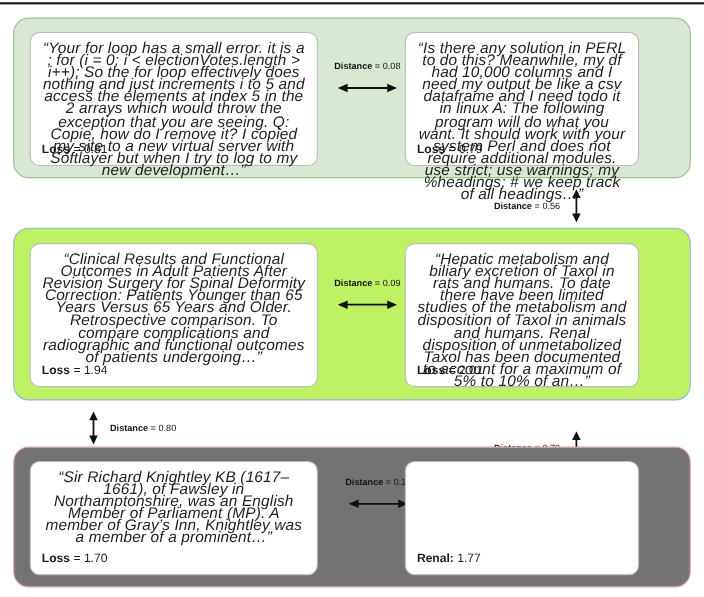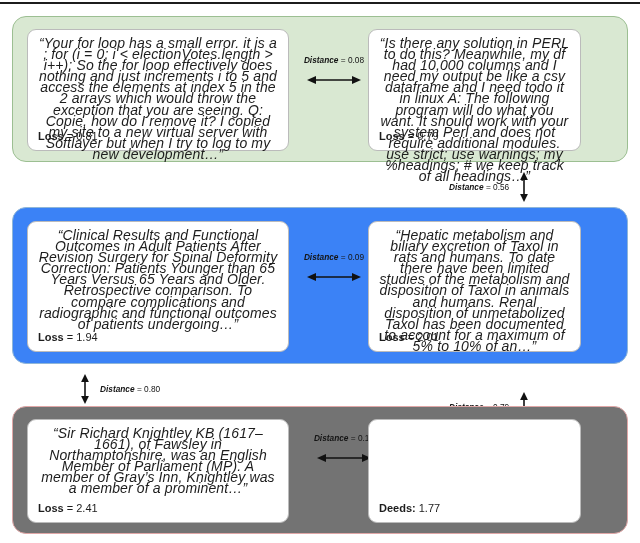--- a/index.html
+++ b/index.html
@@ -43,21 +43,21 @@
   }
   .panel-green {
     top: 16px;
     height: 146px;
     background: #d9e8d2;
     border-color: #9cbf92;
   }
   .panel-blue {
     top: 207px;
     height: 157px;
-    background: #3b82f6;
+    background: #bef264;
     border-color: #8fb6d8;
   }
   .panel-pink {
     top: 406px;
     height: 128px;
     background: #737373;
     border-color: #e0a7a7;
   }
 
   
@@ -99,21 +99,21 @@
     font-weight: normal;
   }
 
   
   .dist-label {
     position: absolute;
     font-size: 8.3px;
     white-space: nowrap;
     color: #141414;
   }
-  .dist-label .lbl { font-weight: bold; font-style: italic; }
+  .dist-label .lbl { font-weight: bold; }
   .dist-label .val { font-weight: normal; }
 
   
   .h-dist {
     position: absolute;
     text-align: center;
     width: 78px;
   }
   .h-dist .dist-label {
     position: static;
@@ -258,41 +258,41 @@
     </svg>
   </div>
 
   <div class="panel panel-pink">
 
     <div class="card card-left">
       <div class="card-body">“Sir Richard Knightley KB (1617–1661), of Fawsley in Northamptonshire, was an English Member of Parliament (MP). A member of Gray’s Inn, Knightley was a member of a prominent…”</div>
       <div class="card-loss">
         <span class="lbl">Loss</span>
         <span class="val">=</span>
-        <span class="val">2.41</span>
+        <span class="val">1.70</span>
       </div>
     </div>
 
     <div class="h-dist" style="left:292px; top:26px;">
       <div class="dist-label">
         <span class="lbl">Distance</span>
         <span class="val">=</span>
         <span class="val">0.14</span>
       </div>
       <div class="h-arrow-wrap">
         <svg class="arrow-h" width="54" height="12" viewBox="0 0 54 12">
           <line x1="8" y1="6" x2="46" y2="6" stroke="#111" stroke-width="1.6"></line>
           <polygon points="0,6 9,2.1 9,9.9" fill="#111"></polygon>
           <polygon points="54,6 45,2.1 45,9.9" fill="#111"></polygon>
         </svg>
       </div>
     </div>
 
     <div class="card card-right">
       <div class="card-loss">
-        <span class="lbl">Deeds:</span>
+        <span class="lbl">Renal:</span>
         <span class="val"></span>
         <span class="val">1.77</span>
       </div>
     </div>
   </div>
 
 </div>
 
 </body></html>

